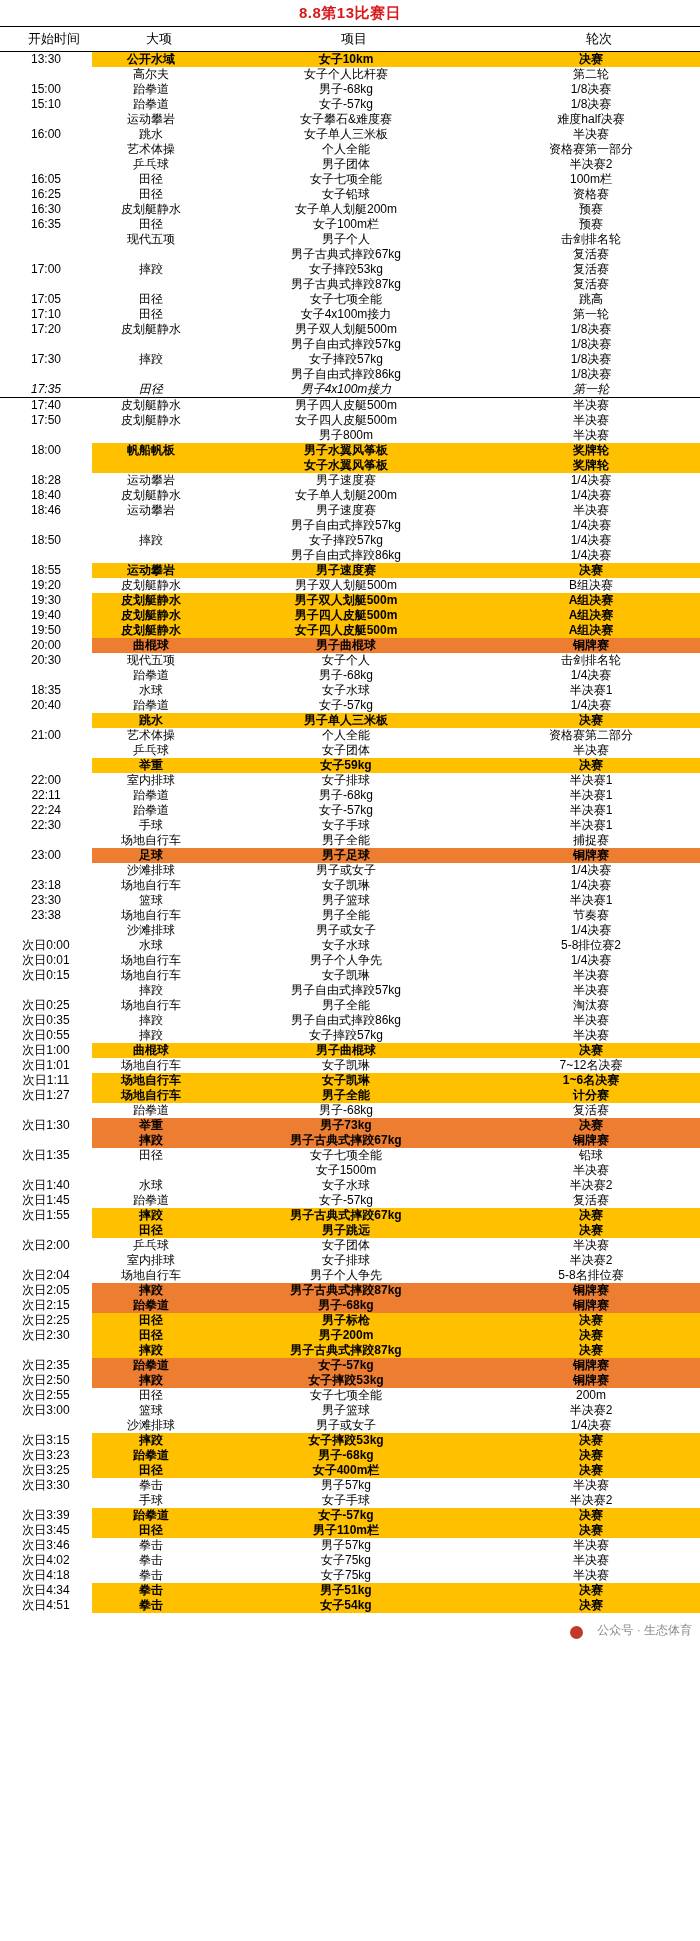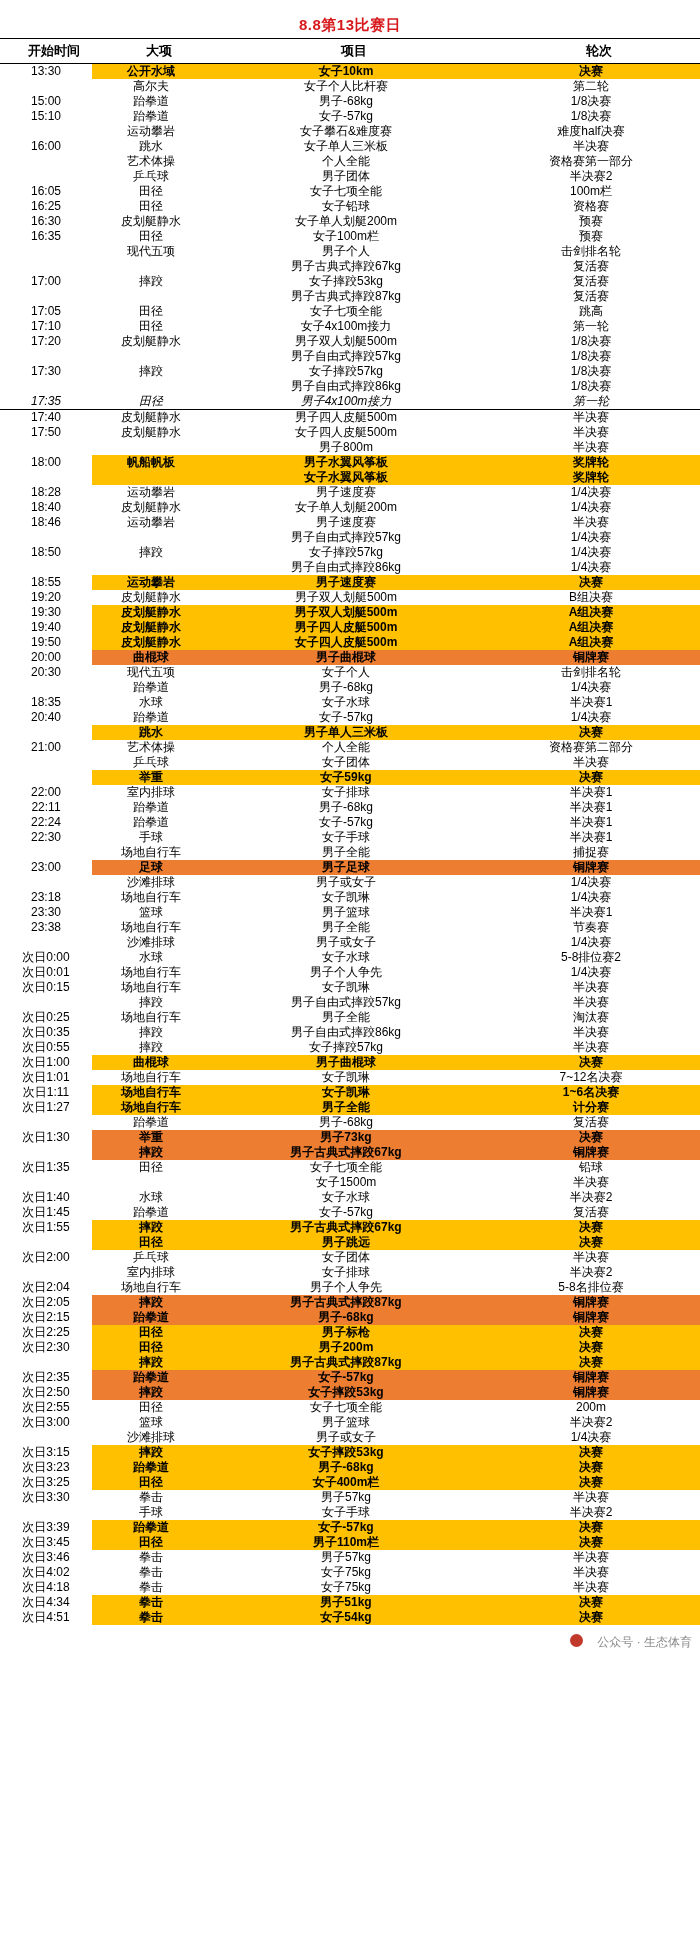--- a/index.html
+++ b/index.html
@@ -10,35 +10,35 @@
   #sheet{
     width:700px;
     position:relative;
     background:#fff;
   }
   .title{
     text-align:center;
     color:#d7191c;
     font-weight:bold;
     font-size:15px;
-    padding:16px 0 3px 0;
+    padding:4px 0 3px 0;
     letter-spacing:0.5px;
   }
   table{
     border-collapse:collapse;
     width:700px;
     table-layout:fixed;
   }
   col.c-time{width:92px;}
   col.c-sport{width:118px;}
   col.c-event{width:272px;}
   col.c-round{width:218px;}
   thead th{
     font-size:13px;
-    font-weight:bold;
+    font-weight:normal;
     color:#000;
     background:#ffffff;
     border-bottom:1px solid #000;
     border-top:1px solid #000;
     padding:3px 0 3px 16px;
     text-align:center;
   }
   tbody td{
     font-size:12px;
     color:#000;
@@ -64,21 +64,21 @@
     height:30px;
     position:relative;
   }
   .wm{
     position:absolute;
     right:8px;
     bottom:4px;
     font-size:12px;
     color:#8a8a8a;
     display:flex;
-    align-items:flex-start;
+    align-items:flex-end;
     gap:14px;
   }
   .wm .dot{
     width:13px;height:13px;border-radius:50%;
     background:#c0392b;display:inline-block;
   }
 </style>
 </head>
 <body>
 

